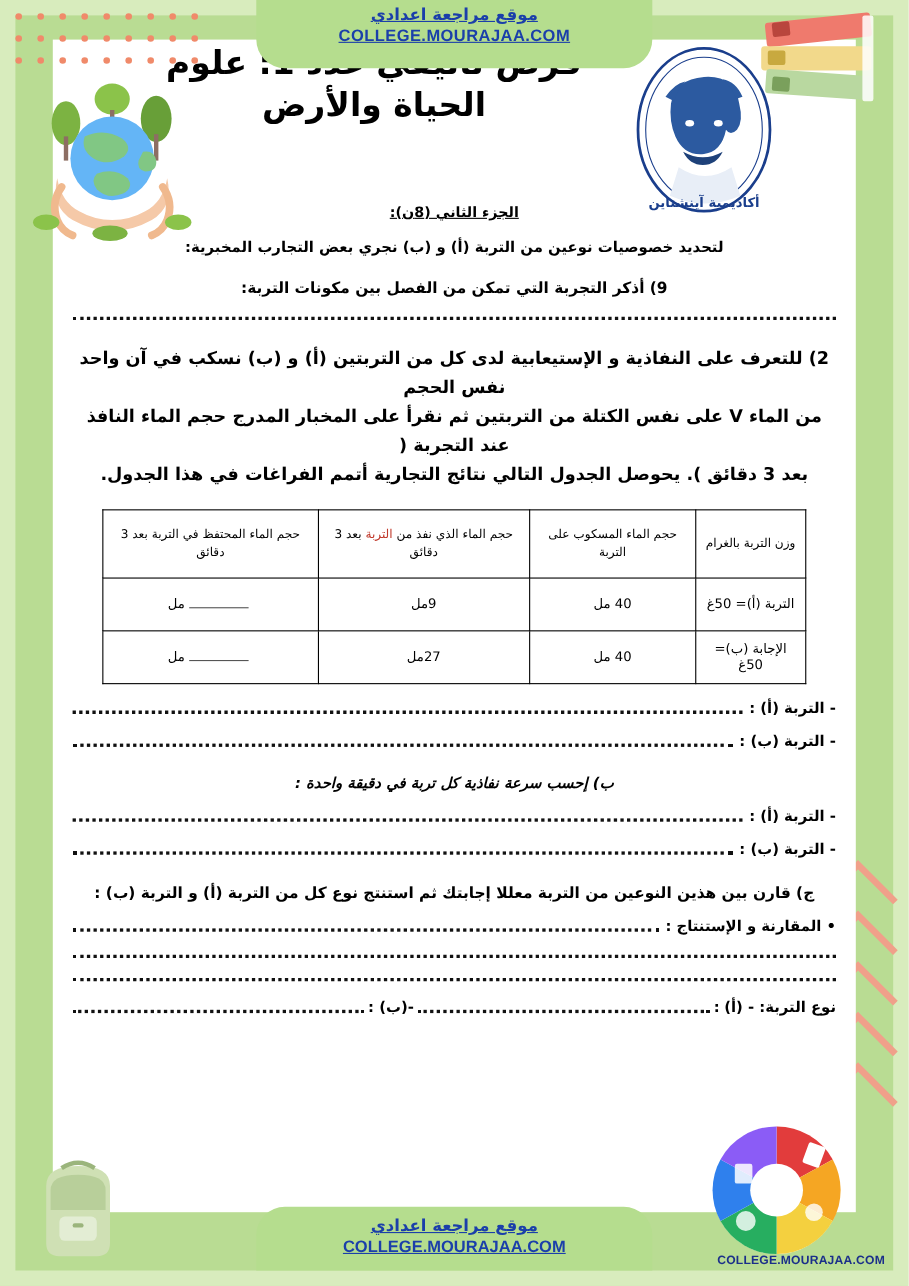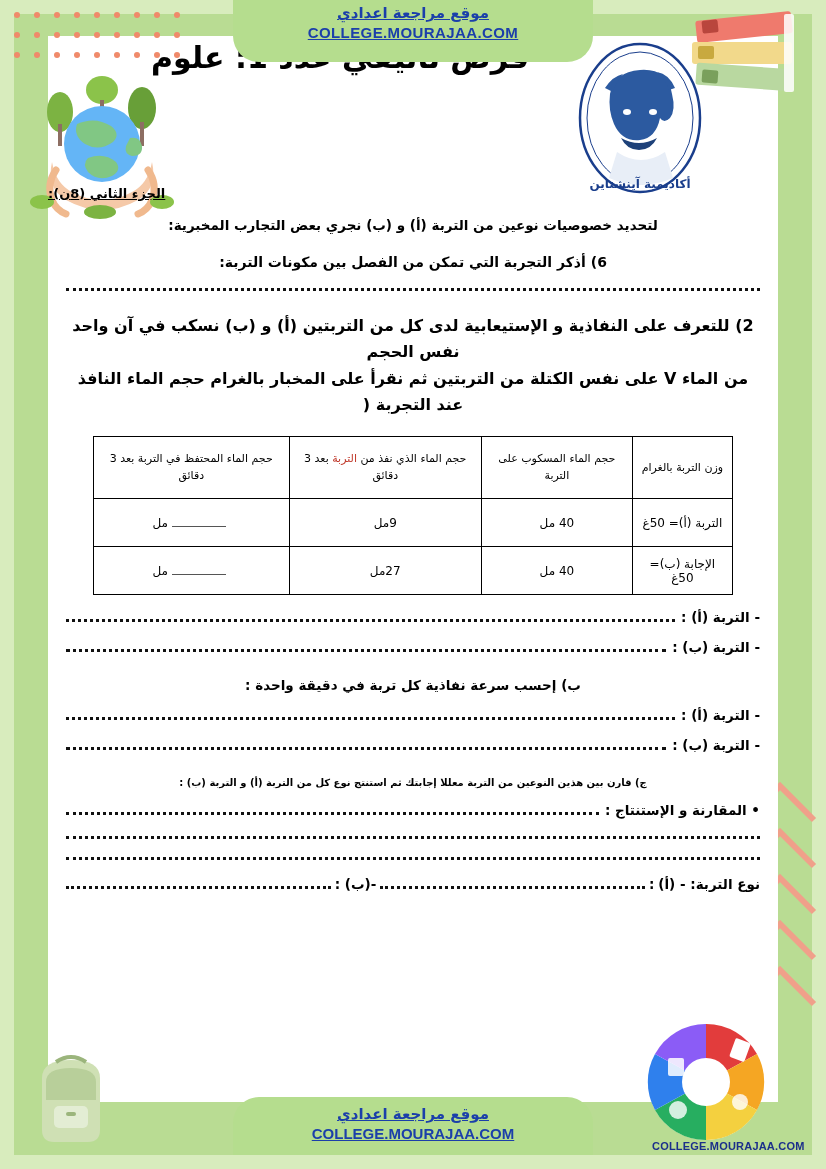--- a/index.html
+++ b/index.html
@@ -120,21 +120,21 @@
   .body-area {
     position: absolute;
     left: 48px; top: 186px;
     width: 730px;
     z-index: 6;
     direction: rtl;
     text-align: right;
     color: #000;
   }
   .section-head {
-    text-align: left;
+    text-align: center;
     font-size: 13px; font-weight: bold;
     text-decoration: underline;
     margin-bottom: 14px;
   }
   .p-line {
     font-size: 13.5px; font-weight: bold;
     line-height: 1.55;
     padding: 0 24px;
   }
   .q-center { text-align: center; }
@@ -179,22 +179,22 @@
     font-weight: normal;
     font-family: "DejaVu Sans", sans-serif;
   }
   table.res-table th { height: 62px; padding: 4px 6px; line-height: 1.5; }
   table.res-table td { height: 48px; padding: 4px 6px; font-size: 12px;}
   .red-word { color: #c0392b; }
   .blank-ml { display:inline-block; }
   .blank-ml .u { display:inline-block; width:54px; border-bottom:1px solid #555; height:10px; margin:0 4px;}
 
   .q-a { margin-top: 26px; text-align: center; font-size: 14px; font-weight: bold; }
-  .q-b { margin-top: 22px; text-align: center; font-size: 13.5px; font-weight: bold; }
-  .q-c { margin-top: 24px; text-align: center; font-size: 10px; font-weight: bold; }
+  .q-b { margin-top: 22px; text-align: center; font-size: 13.5px; font-weight: bold; font-style: italic; }
+  .q-c { margin-top: 24px; text-align: center; font-size: 14px; font-weight: bold; }
   .final-row {
     display:flex; align-items:flex-end; gap:4px;
     padding: 0 18px; margin-top: 16px;
     font-size: 13.5px; font-weight: bold;
   }
   .final-row .dotline { flex: 1 1 auto; }
 </style>
 </head>
 <body>
 
@@ -254,20 +254,21 @@
     <path d="M30 110 q-6 26 14 38 q18 10 36 10 q18 0 36 -10 q20 -12 14 -38 q-4 22 -20 30 q-14 8 -30 8 q-16 0 -30 -8 q-16 -8 -20 -30z" fill="#f5c9a8"></path>
     <path d="M34 118 q-10 14 -4 30 q4 10 14 14" stroke="#f0b98e" stroke-width="7" fill="none" stroke-linecap="round"></path>
     <path d="M126 118 q10 14 4 30 q-4 10 -14 14" stroke="#f0b98e" stroke-width="7" fill="none" stroke-linecap="round"></path>
     <ellipse cx="20" cy="150" rx="12" ry="7" fill="#8bc34a"></ellipse>
     <ellipse cx="140" cy="150" rx="12" ry="7" fill="#8bc34a"></ellipse>
     <ellipse cx="78" cy="160" rx="16" ry="7" fill="#7cb342"></ellipse>
   </svg>
 
   <div class="title-block">
     <div class="t-line">فرض تأليفي عدد 1: علوم</div>
+    <div class="t-line">الحياة والأرض</div>
   </div>
 
   <svg class="einstein-badge" viewBox="0 0 150 160">
     <ellipse cx="75" cy="80" rx="60" ry="74" fill="#ffffff" stroke="#1a3e8c" stroke-width="2.5"></ellipse>
     <ellipse cx="75" cy="80" rx="53" ry="66" fill="#ffffff" stroke="#1a3e8c" stroke-width="1"></ellipse>
     <path d="M45 56 q4 -22 30 -24 q28 -2 32 24 q4 16 -2 24 q-6 6 -10 0 q-4 20 -20 22 q-18 2 -26 -16 q-6 -14 -4 -30z" fill="#2c5aa0"></path>
     <path d="M40 50 q8 -12 18 -14 q-8 10 -10 18z M110 50 q-6 -14 -18 -16 q10 10 12 18z" fill="#2c5aa0"></path>
     <ellipse cx="62" cy="74" rx="4" ry="3" fill="#ffffff"></ellipse>
     <ellipse cx="88" cy="74" rx="4" ry="3" fill="#ffffff"></ellipse>
     <path d="M56 100 q18 10 36 0 q-6 12 -18 12 q-12 0 -18 -12z" fill="#1e4179"></path>
@@ -292,27 +293,28 @@
     <path d="M6 178 L40 144 L74 178" stroke="#f0a08a" stroke-width="6" fill="none"></path>
     <path d="M6 224 L40 190 L74 224" stroke="#f0a08a" stroke-width="6" fill="none"></path>
   </svg>
 
   <div class="body-area">
 
     <div class="section-head">الجزء الثاني (8ن):</div>
 
     <div class="p-line q-center">لتحديد خصوصيات نوعين من التربة (أ) و (ب) نجري بعض التجارب المخبرية:</div>
 
-    <div class="q-1">6) أذكر التجربة التي تمكن من الفصل بين مكونات التربة:</div>
+    <div class="q-1">9) أذكر التجربة التي تمكن من الفصل بين مكونات التربة:</div>
 
     <div class="dotline-full"></div>
 
     <div class="para-2">
       <div>2) للتعرف على النفاذية و الإستيعابية لدى كل من التربتين (أ) و (ب) نسكب في آن واحد نفس الحجم</div>
-      <div>من الماء V على نفس الكتلة من التربتين ثم نقرأ على المخبار بالغرام حجم الماء النافذ عند التجربة   (</div>
+      <div>من الماء V على نفس الكتلة من التربتين ثم نقرأ على المخبار المدرج حجم الماء النافذ عند التجربة   (</div>
+      <div>بعد 3 دقائق ). يحوصل الجدول التالي نتائج التجارية أتمم الفراغات في هذا الجدول.</div>
     </div>
 
     <table class="res-table">
       <thead>
         <tr>
           <th>وزن التربة بالغرام</th>
           <th>حجم الماء المسكوب على التربة</th>
           <th>
             <span>حجم الماء الذي نفذ من <span class="red-word">التربة</span> بعد 3 دقائق</span>
           </th>

